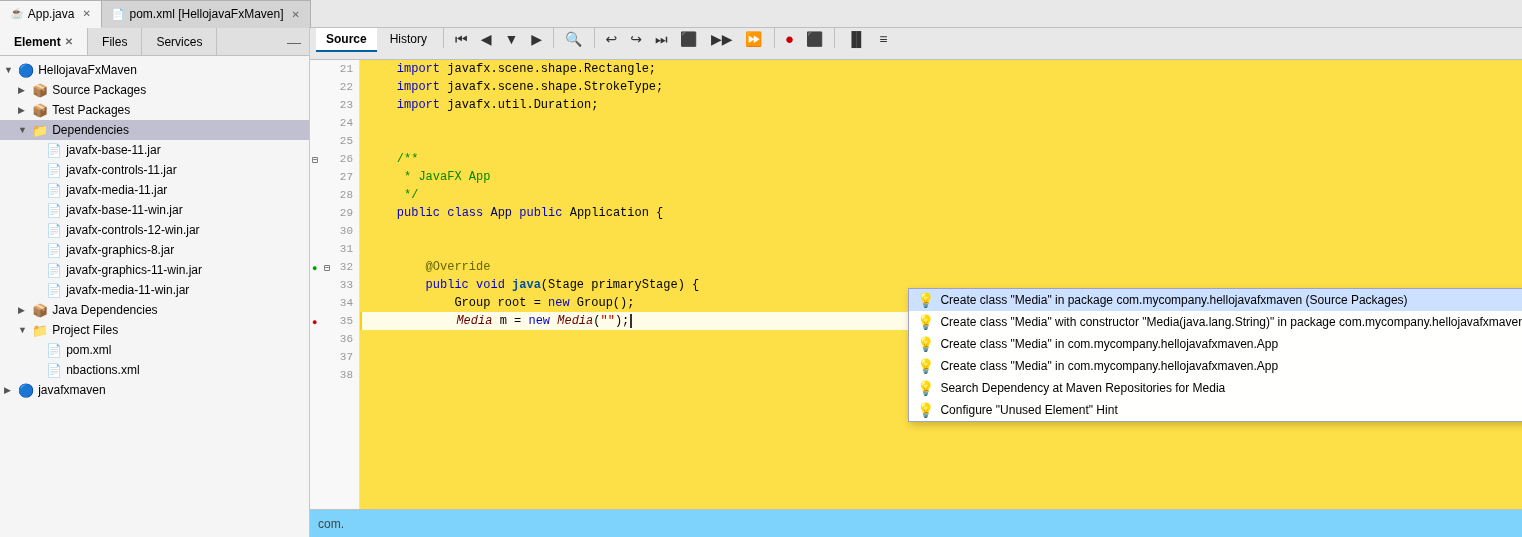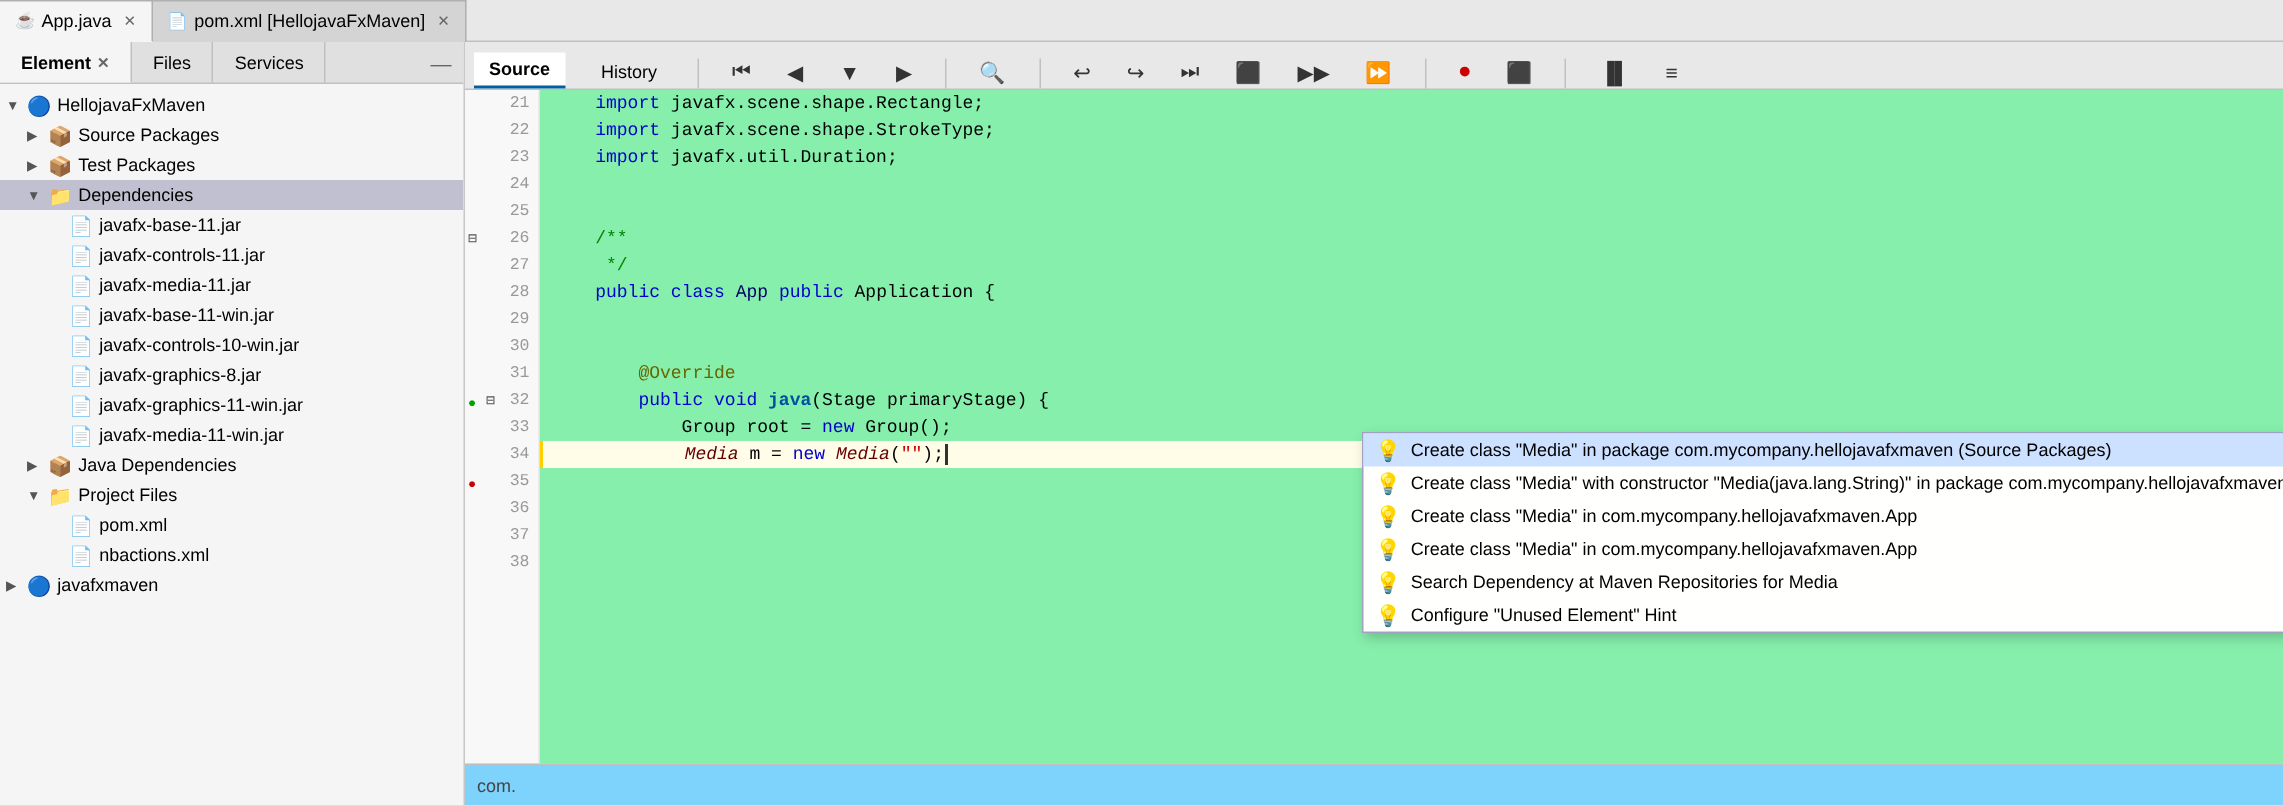--- a/index.html
+++ b/index.html
@@ -111,26 +111,26 @@
       display: flex;
       flex-direction: column;
       background: #fff;
       overflow: hidden;
       position: relative;
     }
 
     
     .editor-toolbar {
       display: flex;
-      align-items: flex-end;
+      align-items: flex-start;
       background: #e8e8e8;
       border-bottom: 1px solid #c0c0c0;
       height: 32px;
       padding: 0 6px;
-      gap: 14px;
+      gap: 3px;
     }
     .toolbar-btn {
       display: inline-flex;
       align-items: center;
       justify-content: center;
       padding: 2px 4px;
       cursor: pointer;
       border: 1px solid transparent;
       border-radius: 2px;
       font-size: 14px;
@@ -147,21 +147,21 @@
     }
     .source-btn.active { background: #ffffff; border-bottom: 2px solid #0060a0; font-weight: bold; }
 
     
     .code-editor {
       flex: 1;
       display: flex;
       overflow: hidden;
       font-family: 'Courier New', monospace;
       font-size: 12px;
-      background: #86efac;
+      background: #fde047;
       position: relative;
     }
     .gutter {
       width: 50px;
       background: #f8f8f8;
       border-right: 1px solid #e0e0e0;
       color: #999;
       text-align: right;
       padding-right: 6px;
       user-select: none;
@@ -311,21 +311,21 @@
         <span class="tree-label">javafx-media-11.jar</span>
       </div>
       <div class="tree-item indent-2">
         <span class="tree-arrow"></span>
         <span class="tree-icon">📄</span>
         <span class="tree-label">javafx-base-11-win.jar</span>
       </div>
       <div class="tree-item indent-2">
         <span class="tree-arrow"></span>
         <span class="tree-icon">📄</span>
-        <span class="tree-label">javafx-controls-10-win.jar</span>
+        <span class="tree-label">javafx-controls-12-win.jar</span>
       </div>
       <div class="tree-item indent-2">
         <span class="tree-arrow"></span>
         <span class="tree-icon">📄</span>
         <span class="tree-label">javafx-graphics-8.jar</span>
       </div>
       <div class="tree-item indent-2">
         <span class="tree-arrow"></span>
         <span class="tree-icon">📄</span>
         <span class="tree-label">javafx-graphics-11-win.jar</span>
@@ -424,20 +424,21 @@
         <div class="gutter-line">37</div>
         <div class="gutter-line">38</div>
       </div>
       <div class="code-area">
         <div class="code-line">    <span class="kw-import">import</span> javafx.scene.shape.Rectangle;</div>
         <div class="code-line">    <span class="kw-import">import</span> javafx.scene.shape.StrokeType;</div>
         <div class="code-line">    <span class="kw-import">import</span> javafx.util.Duration;</div>
         <div class="code-line">&nbsp;</div>
         <div class="code-line">&nbsp;</div>
         <div class="code-line">    <span class="comment">/**</span></div>
+        <div class="code-line">     <span class="comment">* JavaFX App</span></div>
         <div class="code-line">     <span class="comment">*/</span></div>
         <div class="code-line">    <span class="kw-public">public</span> <span class="kw-class">class</span> <span class="class-name">App</span> <span class="kw-extends">public</span> Application {</div>
         <div class="code-line">&nbsp;</div>
         <div class="code-line">&nbsp;</div>
         <div class="code-line">        <span class="kw-override">@Override</span></div>
         <div class="code-line">        <span class="kw-public">public</span> <span class="kw-void">void</span> <span class="method-name">java</span>(Stage primaryStage) {</div>
         <div class="code-line">            Group root = <span class="kw-new">new</span> Group();</div>
         <div class="code-line highlighted">            <span class="italic-class">Media</span> m = <span class="kw-new">new</span> <span class="italic-class">Media</span>(<span class="string">""</span>);<span style="display:inline-block;width:2px;height:14px;background:#333;vertical-align:middle;margin-left:1px;"></span></div>
         <div class="code-line">&nbsp;</div>
         <div class="code-line">&nbsp;</div>

